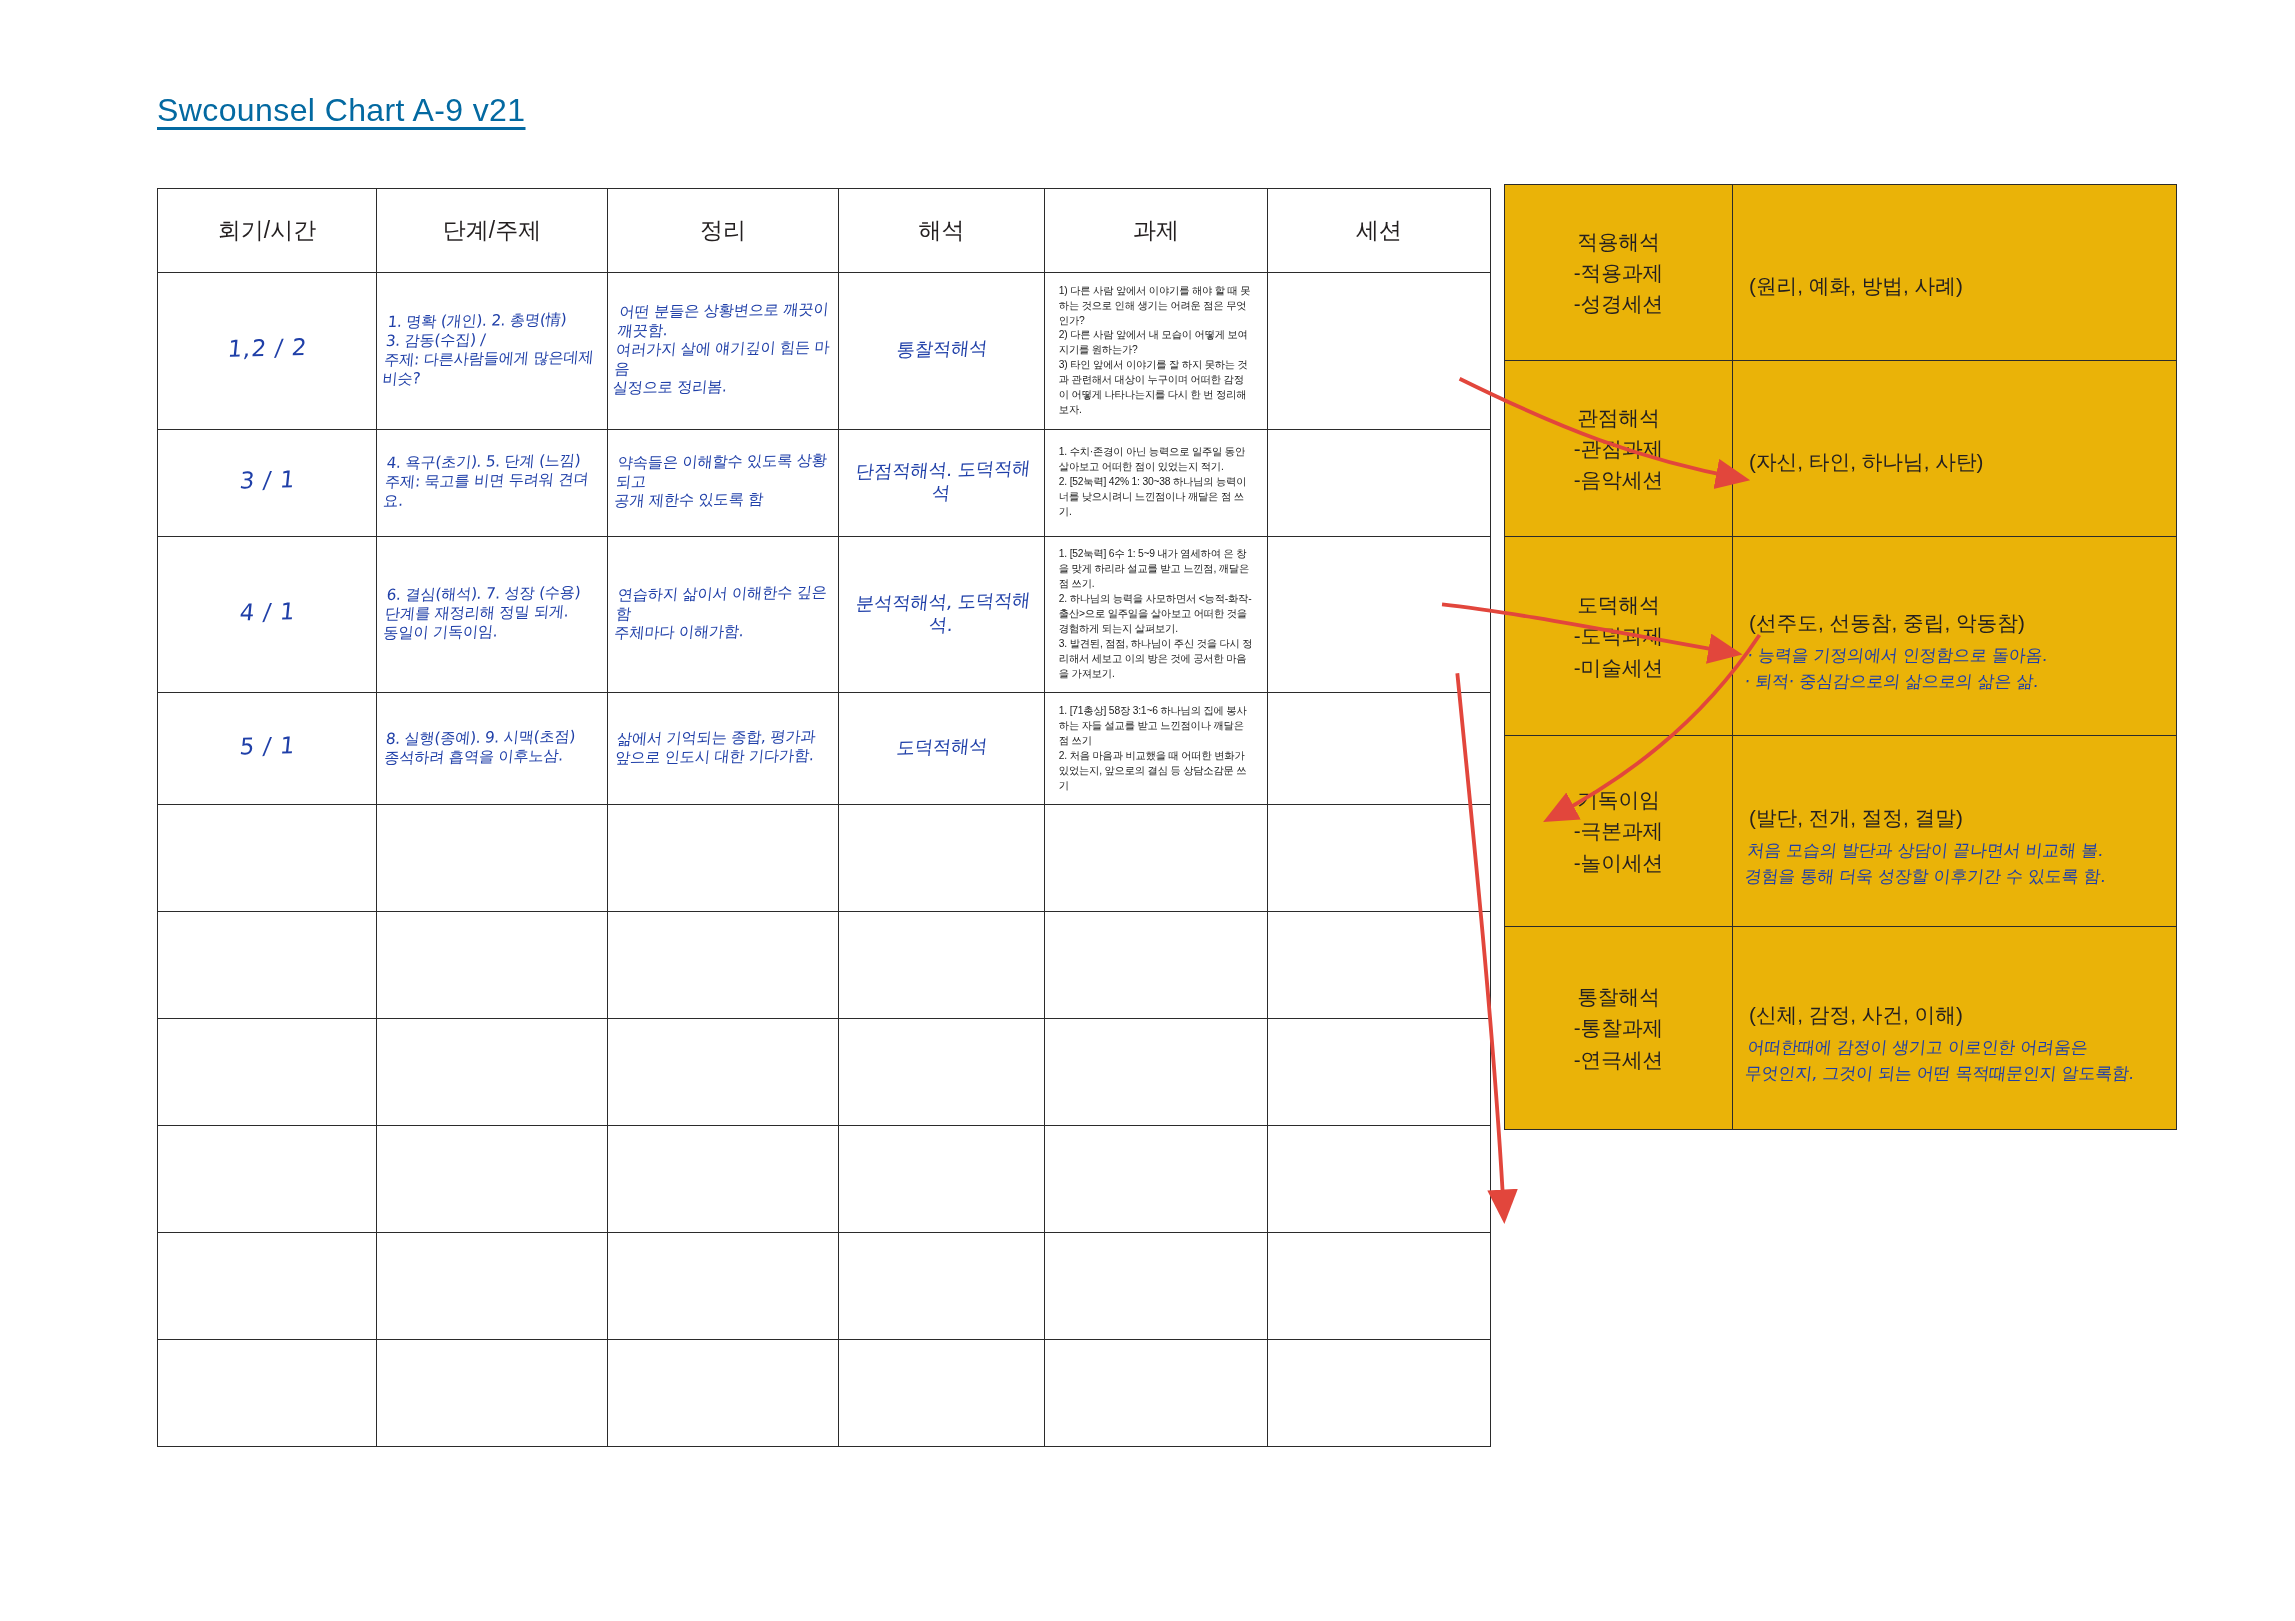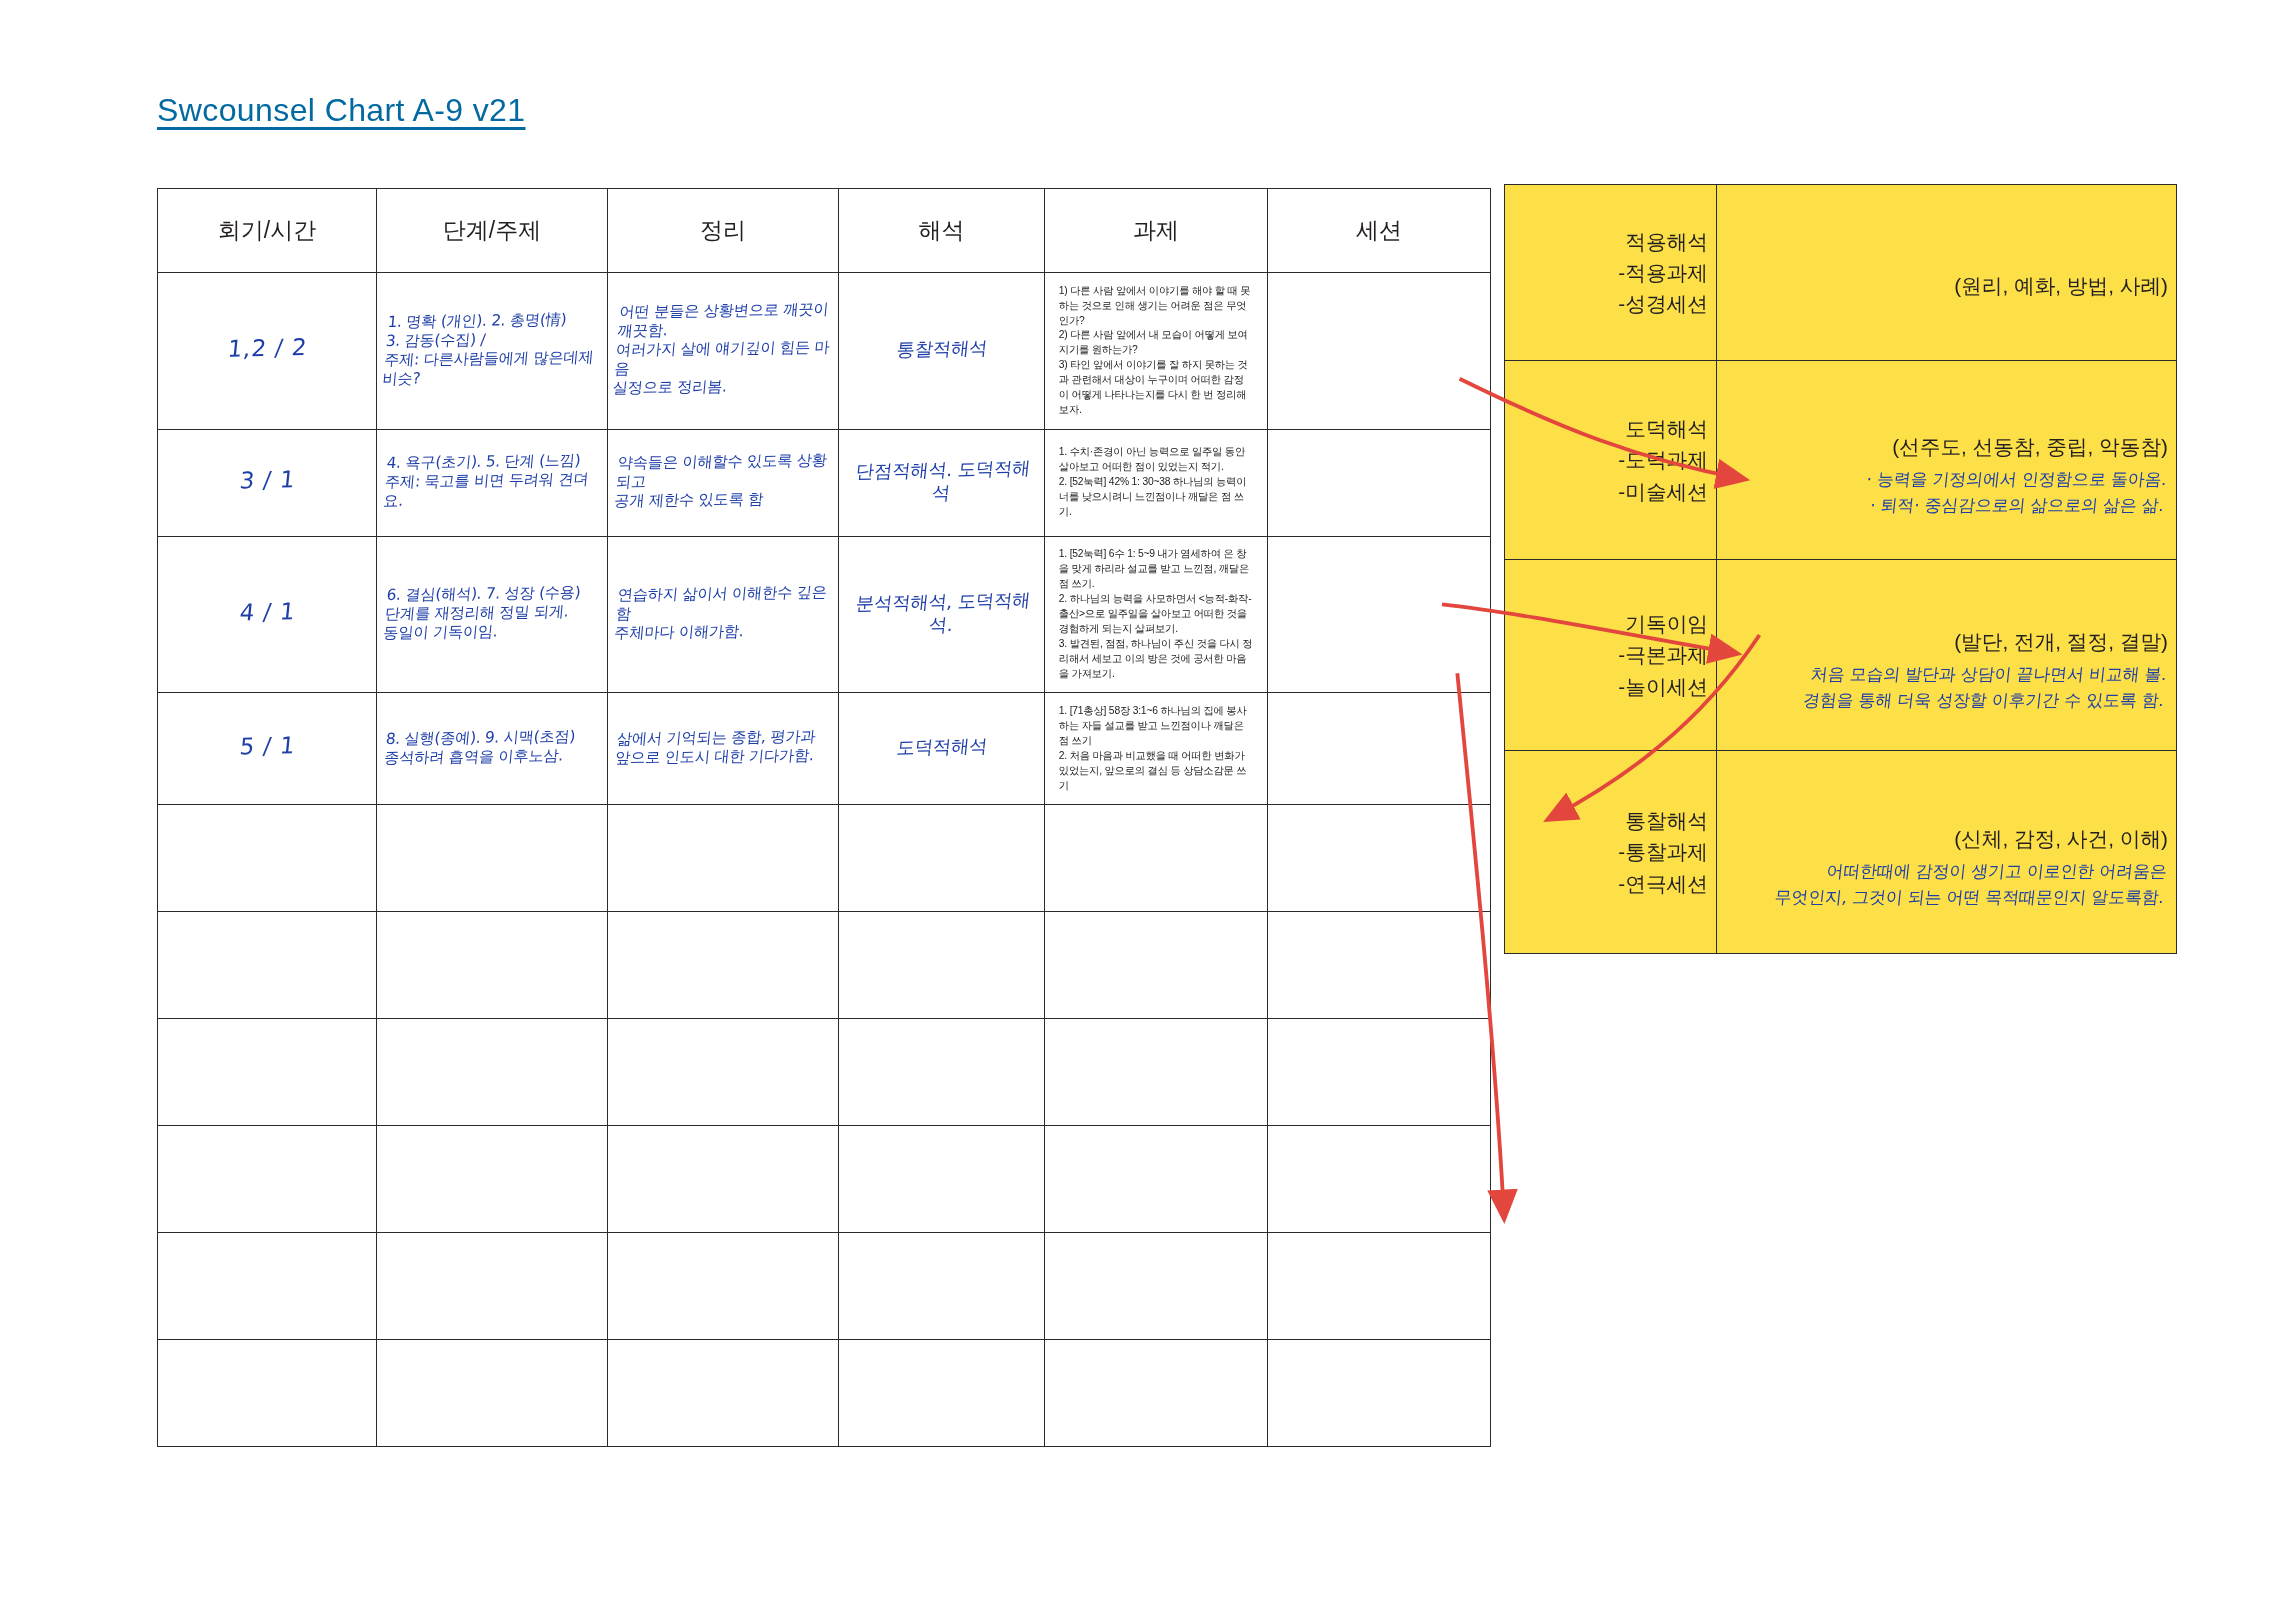--- a/index.html
+++ b/index.html
@@ -99,24 +99,23 @@
   #right-table {
     position: absolute;
     left: 1504px;
     top: 184px;
     width: 673px;
     border-collapse: collapse;
     table-layout: fixed;
   }
   #right-table td {
     border: 1.5px solid #2b2b2b;
-    padding: 8px;
+    padding: 16px;
     vertical-align: middle;
-    background: #fde047;
-    text-align: right;
+    background: #eab308;
   }
   .rt-label {
     width: 195px;
     text-align: center;
     font-size: 20.7px;
     color: #231f20;
     line-height: 1.5;
     white-space: pre-line;
     padding: 4.6px 3.1px;
   }
@@ -509,20 +508,29 @@
 </table>
 
 <table id="right-table">
   <tbody id="right-body">
       <tr style="height: 176px;">
         <td class="rt-label">적용해석
 -적용과제
 -성경세션</td>
         <td class="rt-body">
           <div class="rt-head">(원리, 예화, 방법, 사례)</div>
+          <div class="rt-hand"></div>
+        </td>
+      </tr>
+      <tr style="height: 176px;">
+        <td class="rt-label">관점해석
+-관점과제
+-음악세션</td>
+        <td class="rt-body">
+          <div class="rt-head">(자신, 타인, 하나님, 사탄)</div>
           <div class="rt-hand"></div>
         </td>
       </tr>
       <tr style="height: 199px;">
         <td class="rt-label">도덕해석
 -도덕과제
 -미술세션</td>
         <td class="rt-body">
           <div class="rt-head">(선주도, 선동참, 중립, 악동참)</div>
           <div class="rt-hand">· 능력을 기정의에서 인정함으로 돌아옴.

